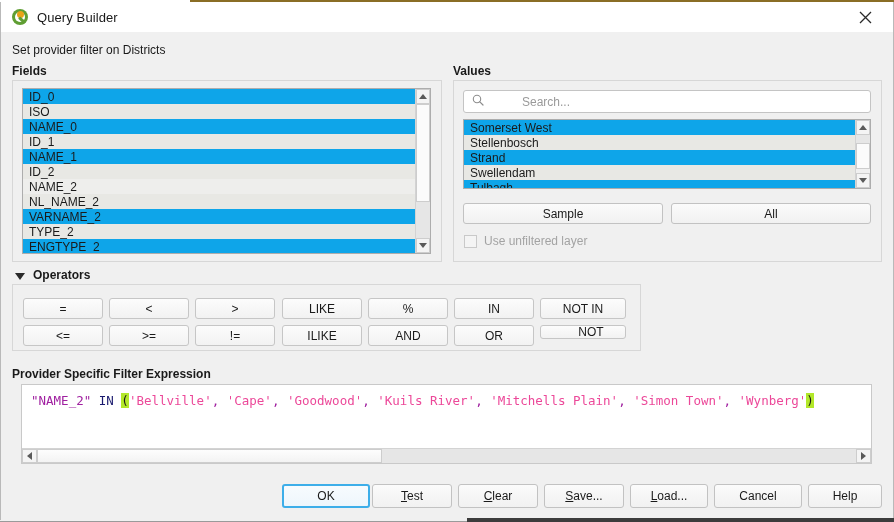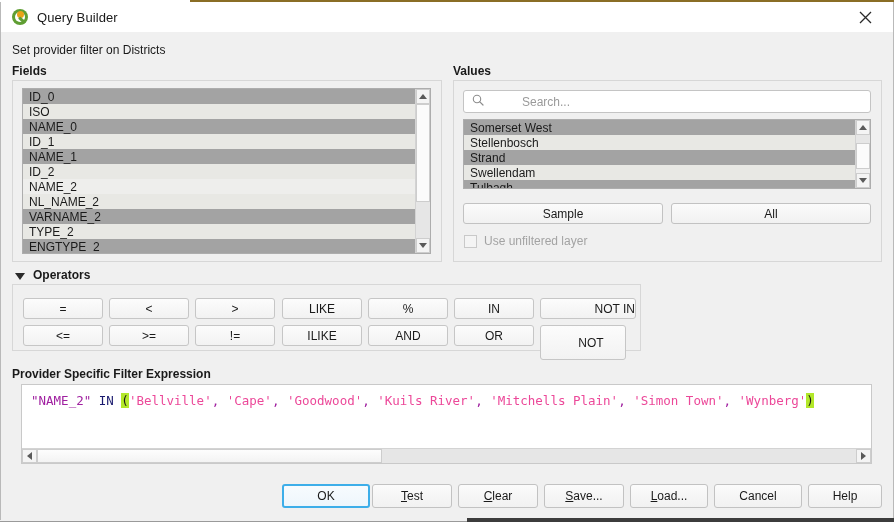--- a/index.html
+++ b/index.html
@@ -107,21 +107,21 @@
   .groupframe {
     position: absolute;
     border: 1px solid #d7d7d7;
     background: #f0f0f0;
     box-sizing: border-box;
   }
 
   
   .listbox {
     position: absolute;
-    background: #a3a3a3;
+    background: #0ea5e9;
     border: 1px solid #adadad;
     box-sizing: border-box;
     overflow: hidden;
     padding-left: 28px;
   }
   .listrows { position: absolute; left: 0; top: 0; right: 0; }
   .listrow {
     height: 15px; line-height: 15px;
     padding-left: 6px;
     font-size: 12px; color: #1a1a1a;
@@ -402,21 +402,21 @@
         </div>
         <div class="opbtn" style="left: 281px; top: 266px; width: 80px; height: 21px;">
           <span>LIKE</span>
         </div>
         <div class="opbtn" style="left: 367px; top: 266px; width: 80px; height: 21px;">
           <span>%</span>
         </div>
         <div class="opbtn" style="left: 453px; top: 266px; width: 80px; height: 21px;">
           <span>IN</span>
         </div>
-        <div class="opbtn" style="left: 539px; top: 266px; width: 96px; height: 21px; justify-content: flex-end;">
+        <div class="opbtn" style="left: 539px; top: 266px; width: 86px; height: 21px;">
           <span>NOT IN</span>
         </div>
       </div>
     <div id="operator-row2">
         <div class="opbtn" style="left: 22px; top: 293px; width: 80px; height: 21px;">
           <span>&lt;=</span>
         </div>
         <div class="opbtn" style="left: 108px; top: 293px; width: 80px; height: 21px;">
           <span>&gt;=</span>
         </div>
@@ -425,21 +425,21 @@
         </div>
         <div class="opbtn" style="left: 281px; top: 293px; width: 80px; height: 21px;">
           <span>ILIKE</span>
         </div>
         <div class="opbtn" style="left: 367px; top: 293px; width: 80px; height: 21px;">
           <span>AND</span>
         </div>
         <div class="opbtn" style="left: 453px; top: 293px; width: 80px; height: 21px;">
           <span>OR</span>
         </div>
-        <div class="opbtn" style="left: 539px; top: 293px; width: 86px; height: 35px; padding-left: 16px;">
+        <div class="opbtn" style="left: 539px; top: 293px; width: 86px; height: 14px; padding-left: 16px;">
           <span>NOT</span>
         </div>
       </div>
 
     <div class="section-label" style="left:11px; top:335px;">Provider Specific Filter Expression</div>
 
     <div class="expr-frame" style="left:20px; top:352px; width:851px; height:80px;">
       <div class="expr-text" id="expr-text"><span class="tk-field">"NAME_2"</span><span> </span><span class="tk-kw">IN</span><span> </span><span class="tk-brace-hl">(</span><span class="tk-str">'Bellville'</span><span class="tk-punct">,</span><span> </span><span class="tk-str">'Cape'</span><span class="tk-punct">,</span><span> </span><span class="tk-str">'Goodwood'</span><span class="tk-punct">,</span><span> </span><span class="tk-str">'Kuils River'</span><span class="tk-punct">,</span><span> </span><span class="tk-str">'Mitchells Plain'</span><span class="tk-punct">,</span><span> </span><span class="tk-str">'Simon Town'</span><span class="tk-punct">,</span><span> </span><span class="tk-str">'Wynberg'</span><span class="tk-brace-hl">)</span></div>
       <div class="hscroll">
         <div class="arrow left">

